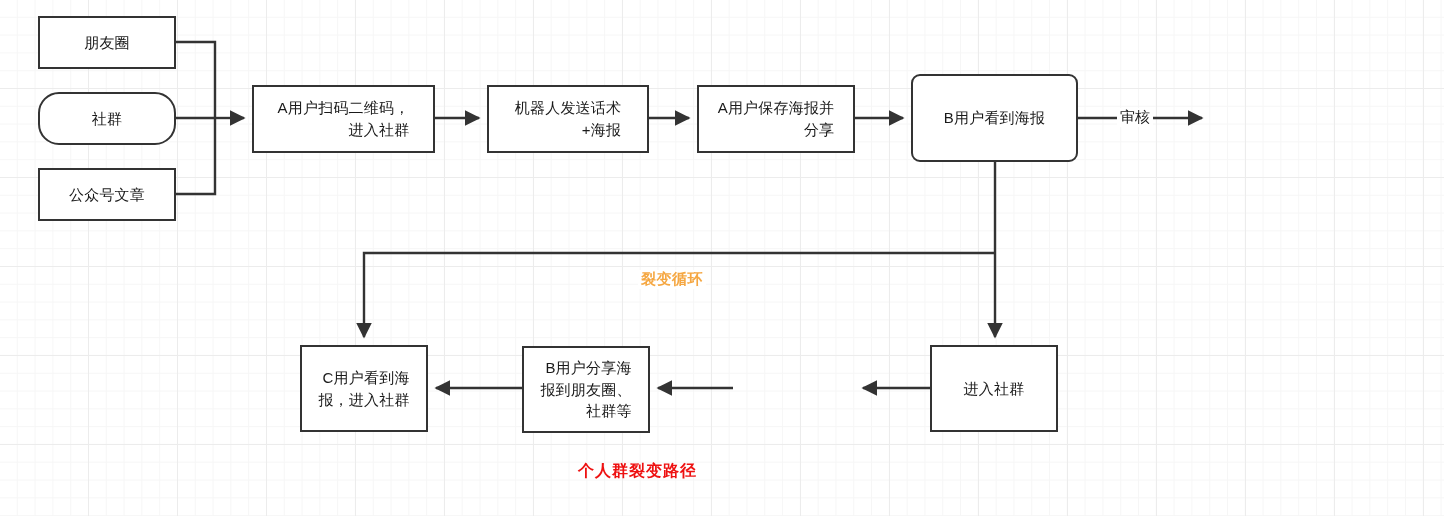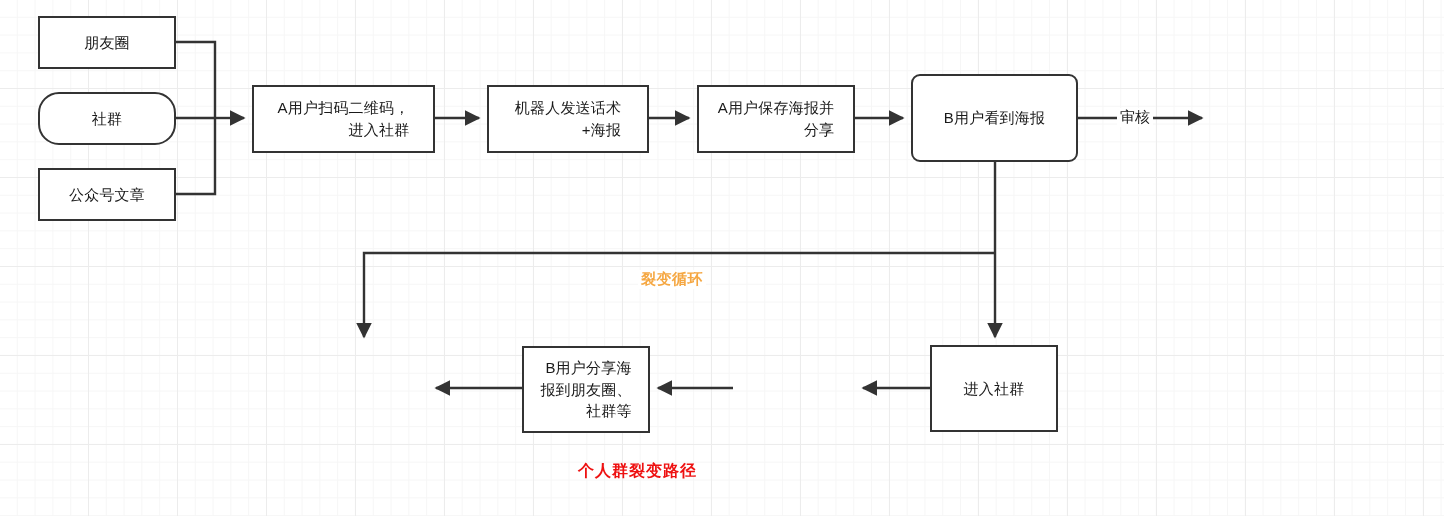--- a/index.html
+++ b/index.html
@@ -162,20 +162,24 @@
     <span>进入社群</span>
   </div>
 
 
   <div class="node" style="left:522px; top:346px; width:128px; height:87px; white-space:pre-line;">
     <span>B用户分享海
 报到朋友圈、
 社群等</span>
   </div>
 
+  <div class="node" style="left:300px; top:345px; width:128px; height:87px; white-space:pre-line;">
+    <span>C用户看到海
+报，进入社群</span>
+  </div>
 
   <div class="edge-label" style="left:1117px; top:108px;">
     <span>审核</span>
   </div>
 
   <div class="edge-label accent" style="left:638px; top:243px;margin-top:27px;">
     <span>裂变循环</span>
   </div>
 
   <div class="caption" style="left:578px; top:461px;">

